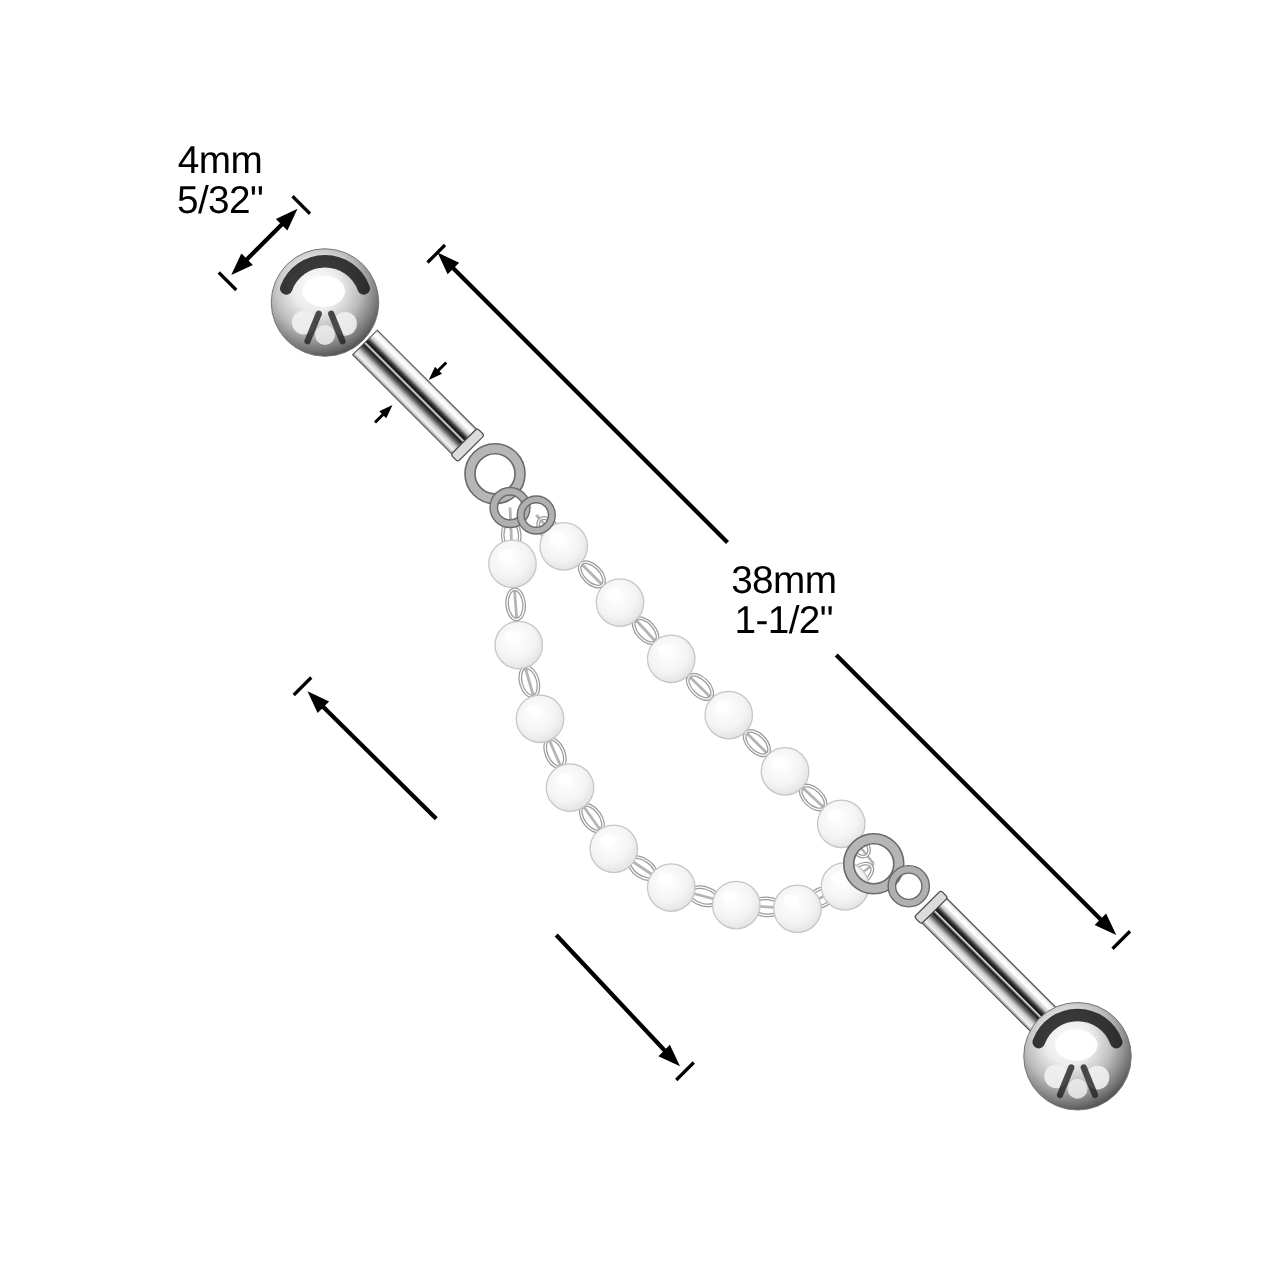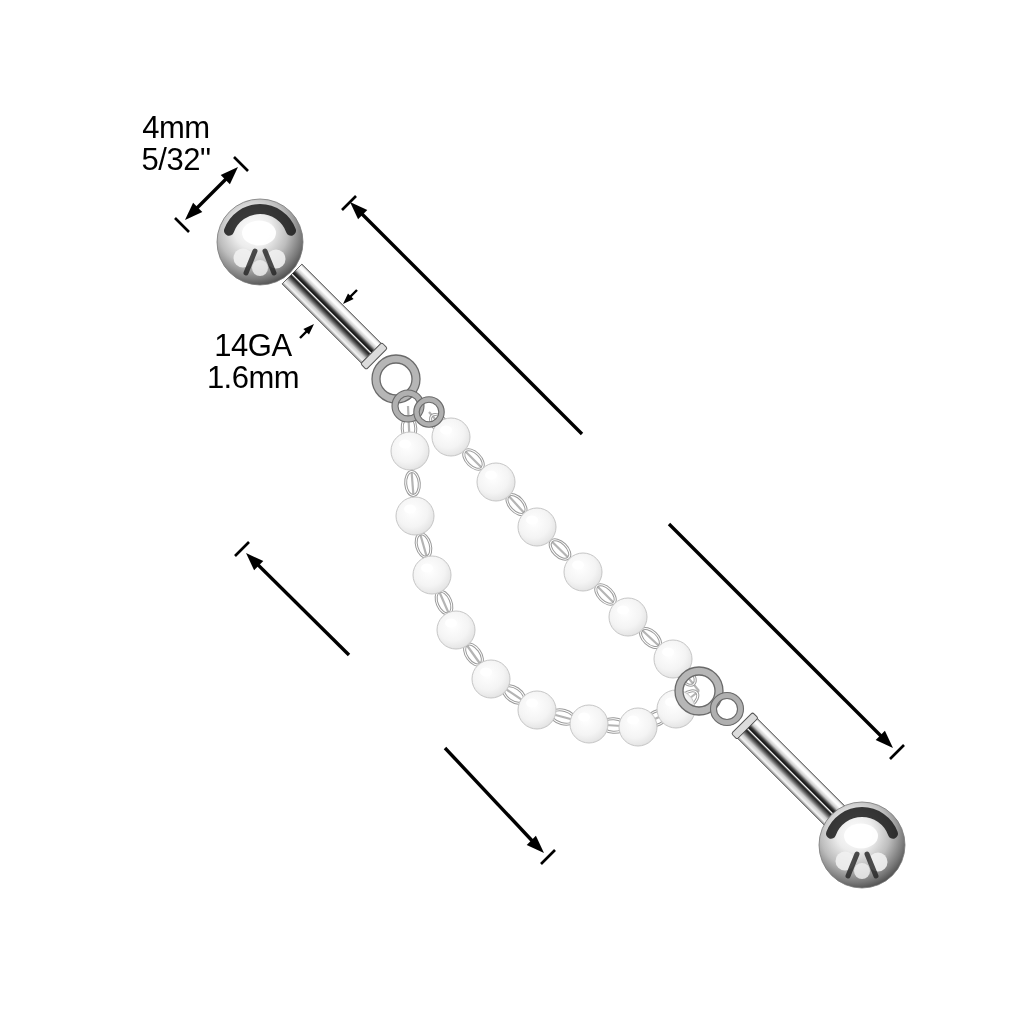--- a/index.html
+++ b/index.html
@@ -219,17 +219,17 @@
         <line x1="235" y1="556" x2="249" y2="542" stroke-width="2.6"></line>
         <line x1="541" y1="864" x2="555" y2="850" stroke-width="2.6"></line>
       </g>
     </g>
   </svg>
 
   <div class="dim-label" style="left:176px;top:112px">
     <span>4mm</span>
     <span>5/32"</span>
   </div>
-  <div class="dim-label" style="left:253px;top:330px">
-    <span>14GA</span>
-    <span>1.6mm</span>
+  <div class="dim-label" style="left:627px;top:448px">
+    <span>38mm</span>
+    <span>1-1/2"</span>
   </div>
 </div>
 
 </body></html>

